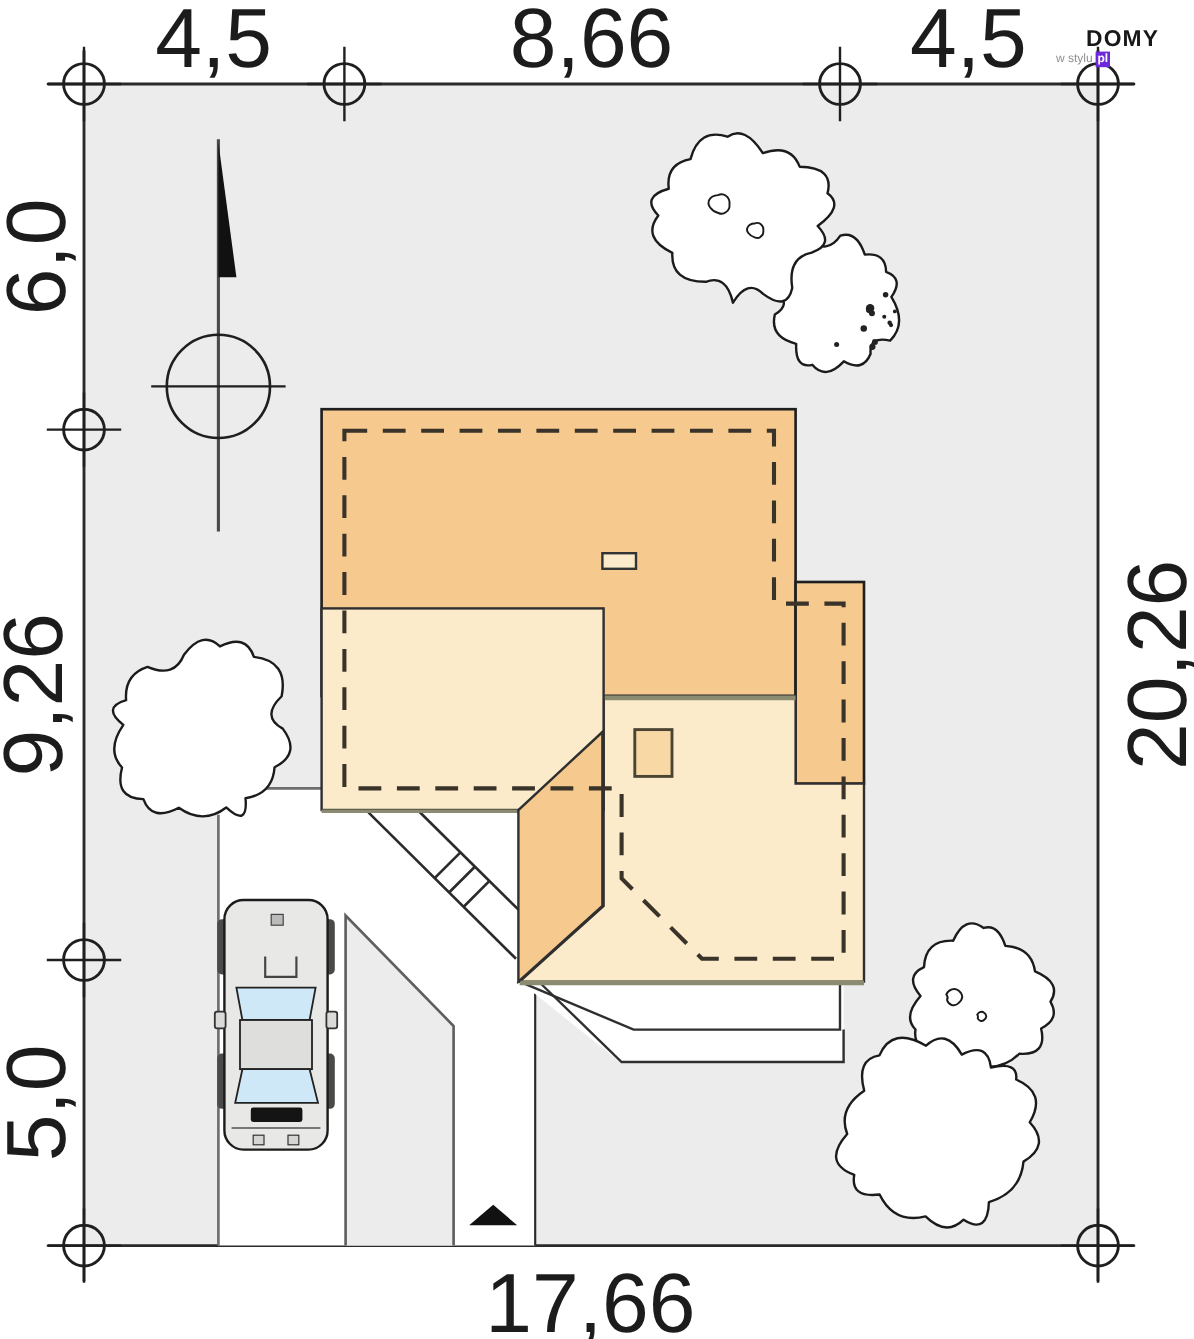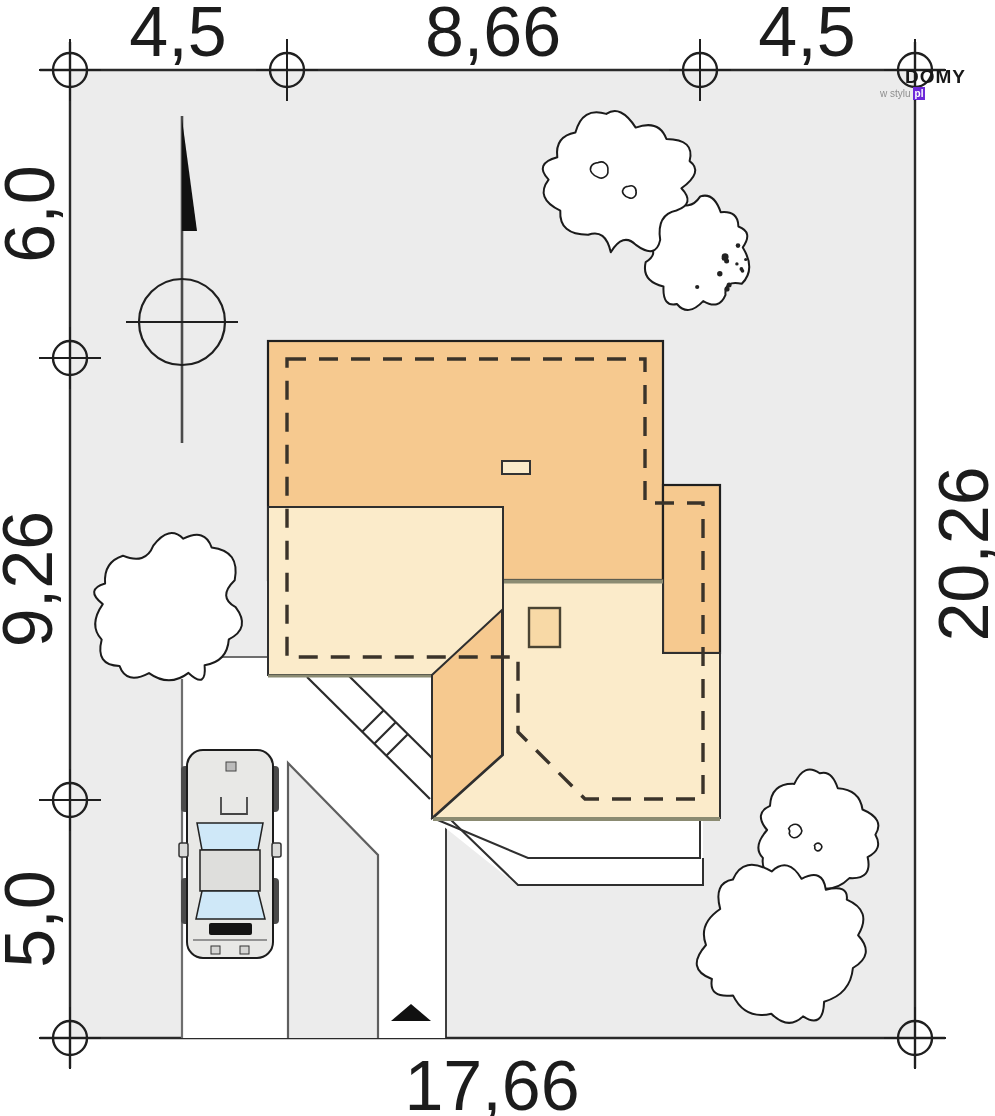--- a/index.html
+++ b/index.html
@@ -1,20 +1,20 @@
 <!DOCTYPE html>
 <html><head>
 <meta charset="utf-8">
 <style>
   html,body{margin:0;padding:0;background:#ffffff;}
   #stage{position:relative;width:995px;height:1116px;background:#ffffff;overflow:hidden;
          font-family:"Liberation Sans",sans-serif;padding-left:46px;}
   svg{position:absolute;left:0;top:0;}
   .dim-text{font-family:"Liberation Sans",sans-serif;font-size:70px;fill:#1c1c1c;}
-  .logo{position:absolute;top:23px;left:880px;width:86px;text-align:right;line-height:1;margin-top:44px;}
+  .logo{position:absolute;top:23px;left:880px;width:86px;text-align:right;line-height:1;}
   .logo-brand{font-size:19px;font-weight:bold;letter-spacing:1px;color:#181818;}
   .logo-sub{display:flex;justify-content:flex-start;align-items:center;gap:2px;margin-top:1px;}
   .logo-tagline{font-size:10px;color:#8f8f8f;}
   .logo-tld{display:inline-block;color:#ffffff;font-size:10px;font-weight:bold;
             padding:1px 2px;line-height:11px;}
 </style>
 </head>
 <body>
 
 <div id="stage">

